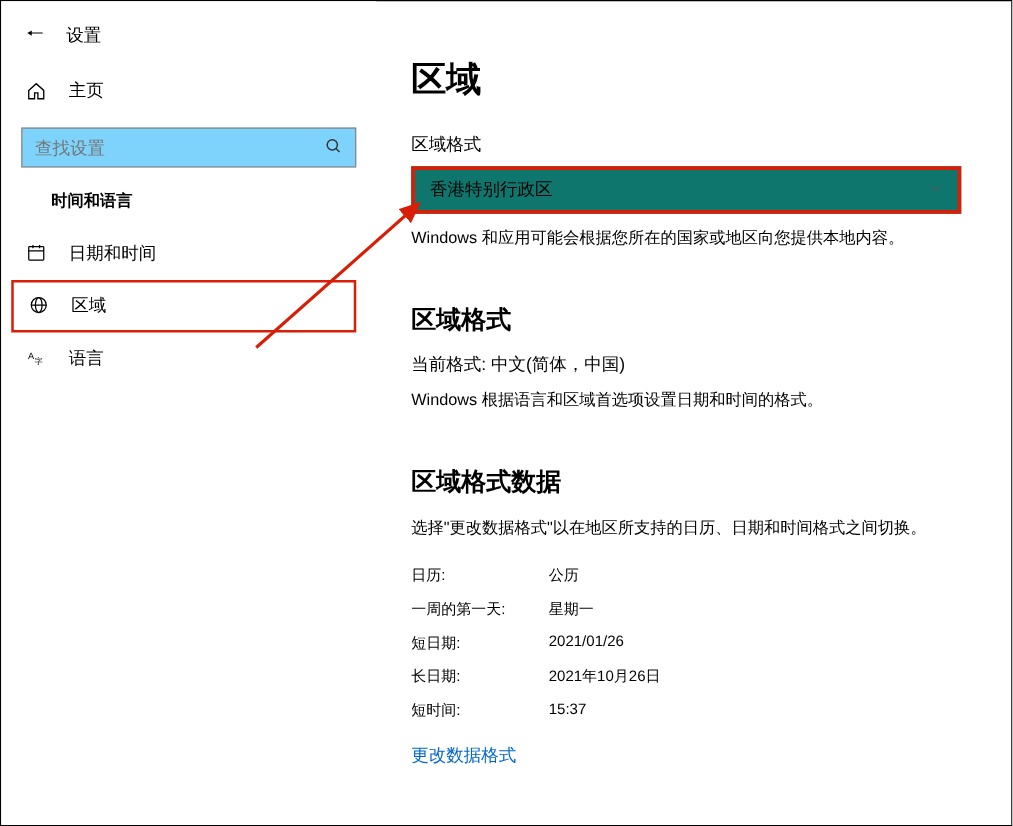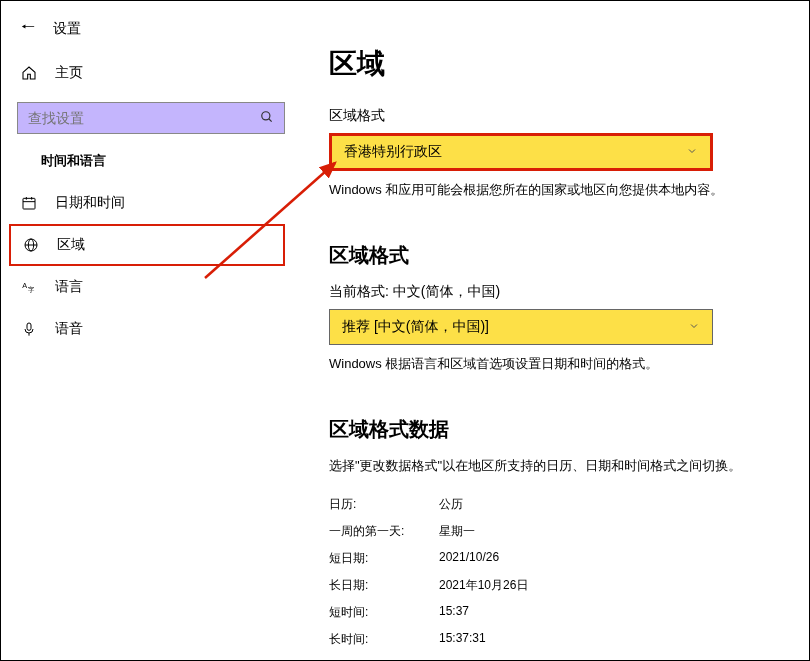--- a/index.html
+++ b/index.html
@@ -35,41 +35,41 @@
       cursor: pointer;
     }
     .home-icon { width: 16px; height: 16px; display: flex; align-items: center; justify-content: center; }
     .search-box {
       margin: 12px 16px 18px 16px;
       border: 1px solid #888;
       height: 32px;
       display: flex;
       align-items: center;
       padding: 0 10px;
-      background: #c4b5fd;
+      background: #7dd3fc;
     }
     .search-box input {
       flex: 1;
       border: none;
       outline: none;
       font-size: 14px;
       font-family: inherit;
       color: #666;
       background: transparent;
     }
     .search-icon { color: #333; }
     .section-header {
       padding: 0 16px 12px 16px;
       font-weight: bold;
       font-size: 13px;
       margin-left: 24px;
     }
     .nav-item {
       display: flex;
-      align-items: center;
+      align-items: flex-start;
       gap: 18px;
       padding: 12px 20px;
       cursor: pointer;
       font-size: 14px;
     }
     .nav-item.active {
       border: 2px solid #d81e06;
       margin: 0 16px 0 8px;
       padding: 10px 12px;
     }
@@ -92,23 +92,23 @@
     }
     .dropdown {
       border: 1px solid #666;
       height: 36px;
       display: flex;
       align-items: center;
       justify-content: space-between;
       padding: 16px 12px;
       cursor: pointer;
       font-size: 14px;
-      width: 384px;
+      width: 440px;
       max-width: 100%;
-      background: #fde047;
+      background: #0f766e;
     }
     .dropdown.marked {
       border: 3px solid #d81e06;
     }
     .chevron { font-size: 12px; color: #555; }
     .helper-text {
       font-size: 13px;
       margin-top: 10px;
       color: #000;
     }
@@ -194,84 +194,62 @@
     <div class="nav-item">
       <span class="nav-icon">
         <svg width="16" height="16" viewBox="0 0 24 24" fill="none" stroke="#000" stroke-width="1.5">
             <text x="2" y="14" font-size="11" fill="#000" stroke="none">A</text>
             <text x="10" y="20" font-size="10" fill="#000" stroke="none">字</text>
           </svg>
       </span>
       <span>语言</span>
     </div>
 
-    <div class="nav-item">
-      <span class="nav-icon">
-        <svg width="16" height="16" viewBox="0 0 24 24" fill="none" stroke="#000" stroke-width="1.5">
-            <rect x="9" y="3" width="6" height="11" rx="3"></rect>
-            <path d="M6 12a6 6 0 0 0 12 0"></path>
-            <line x1="12" y1="18" x2="12" y2="22"></line>
-          </svg>
-      </span>
-      <span>语音</span>
-    </div>
   </div>
 
   <div class="main">
     <div class="page-title">区域</div>
 
     <div class="field-label">区域格式</div>
     <div class="dropdown marked">
       <span>香港特别行政区</span>
       <span class="chevron">
         <svg width="12" height="12" viewBox="0 0 24 24" fill="none" stroke="#555" stroke-width="2">
             <polyline points="6 9 12 15 18 9"></polyline>
           </svg>
       </span>
     </div>
     <div class="helper-text">Windows 和应用可能会根据您所在的国家或地区向您提供本地内容。</div>
 
     <div class="section-title">区域格式</div>
     <div class="field-label">当前格式: 中文(简体，中国)</div>
-    <div class="dropdown">
-      <span>推荐 [中文(简体，中国)]</span>
-      <span class="chevron">
-        <svg width="12" height="12" viewBox="0 0 24 24" fill="none" stroke="#555" stroke-width="2">
-            <polyline points="6 9 12 15 18 9"></polyline>
-          </svg>
-      </span>
-    </div>
     <div class="helper-text">Windows 根据语言和区域首选项设置日期和时间的格式。</div>
 
     <div class="section-title">区域格式数据</div>
     <div class="helper-text" style="margin-top:0;margin-bottom:16px;">选择"更改数据格式"以在地区所支持的日历、日期和时间格式之间切换。</div>
 
     <div class="data-row">
       <span class="data-key">日历:</span>
       <span class="data-val">公历</span>
     </div>
     <div class="data-row">
       <span class="data-key">一周的第一天:</span>
       <span class="data-val">星期一</span>
     </div>
     <div class="data-row">
       <span class="data-key">短日期:</span>
-      <span class="data-val">2021/10/26</span>
+      <span class="data-val">2021/01/26</span>
     </div>
     <div class="data-row">
       <span class="data-key">长日期:</span>
       <span class="data-val">2021年10月26日</span>
     </div>
     <div class="data-row">
       <span class="data-key">短时间:</span>
       <span class="data-val">15:37</span>
-    </div>
-    <div class="data-row">
-      <span class="data-key">长时间:</span>
-      <span class="data-val">15:37:31</span>
     </div>
 
     <div class="link">更改数据格式</div>
   </div>
 </div>
 
 <svg class="arrow-svg" width="160" height="150">
   <defs>
     <marker id="arrowhead" markerWidth="8" markerHeight="8" refX="6" refY="3" orient="auto">
       <polygon points="0 0, 7 3, 0 6" fill="#d81e06"></polygon>

